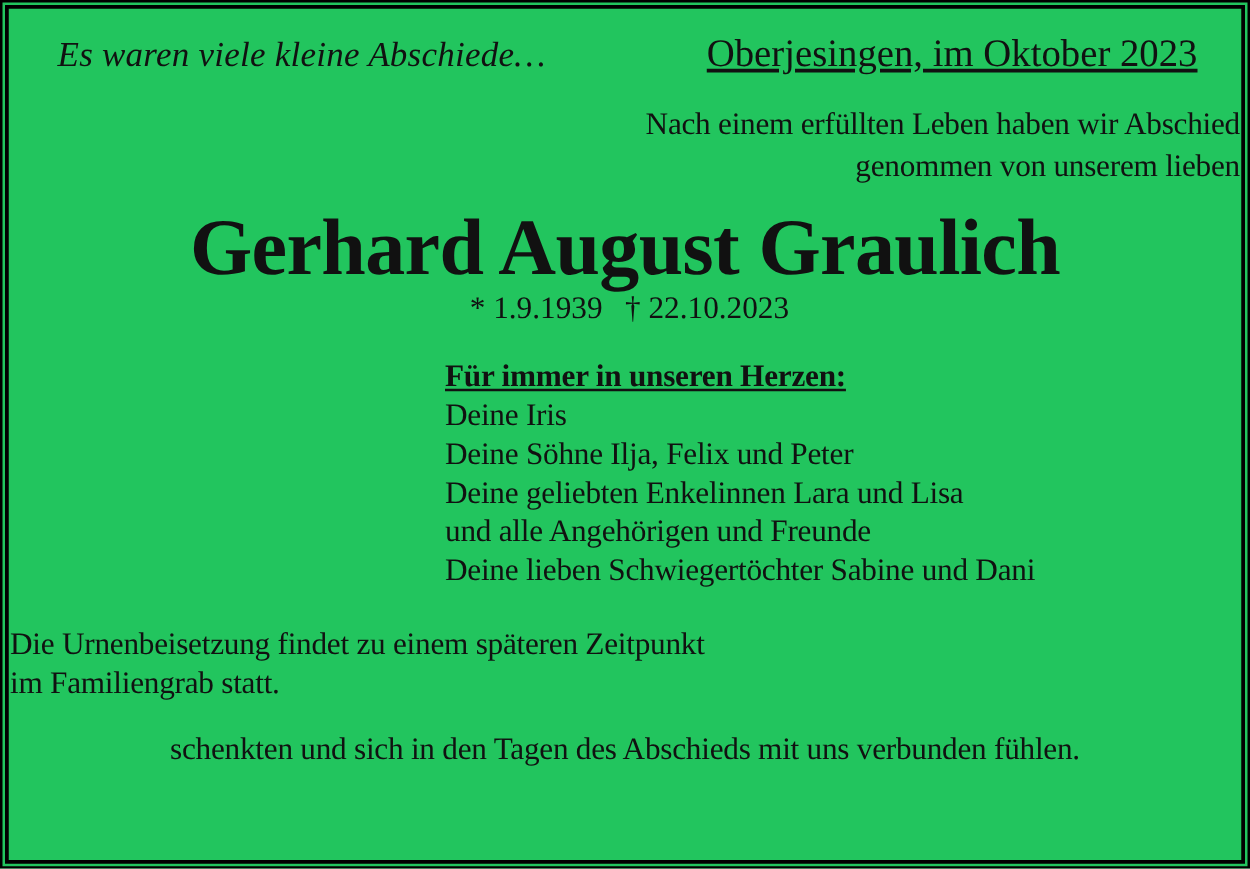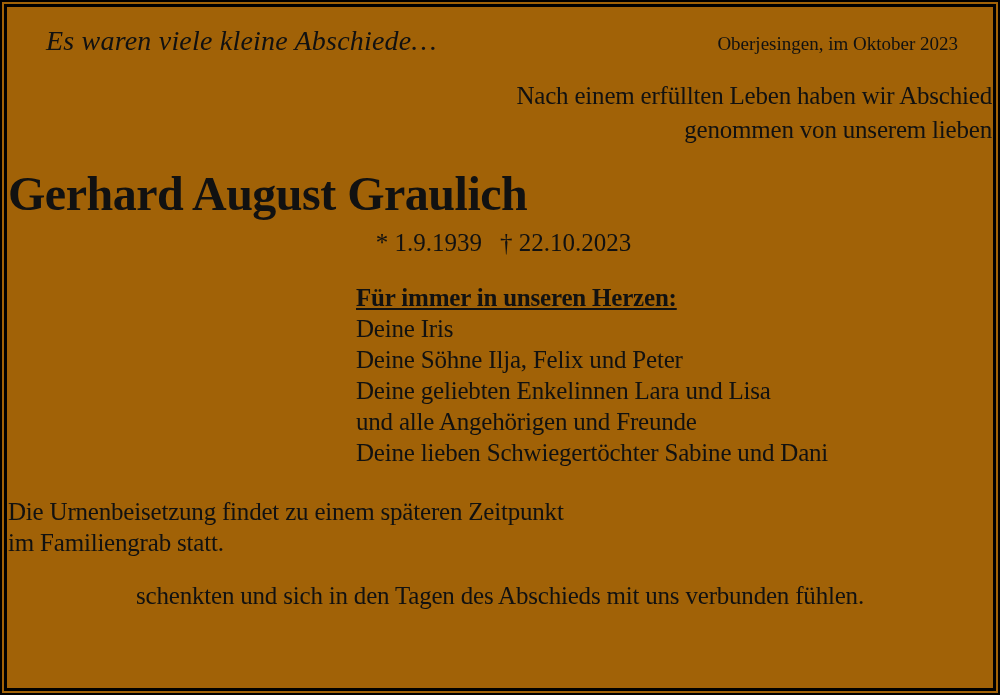--- a/index.html
+++ b/index.html
@@ -4,21 +4,21 @@
 <style>
   html, body {
     margin: 0;
     padding: 0;
     background: #ffffff;
   }
   .page {
     position: relative;
     width: 1000px;
     height: 695px;
-    background: #a16207;
+    background: #22c55e;
     color: #111111;
     font-family: "Liberation Serif", serif;
     overflow: hidden;
   }
   
   .frame-outer {
     position: absolute;
     inset: 0;
     border: 2px solid #000000;
     pointer-events: none;
@@ -38,32 +38,34 @@
     justify-content: space-between;
     align-items: baseline;
     margin: 17px 34px 0 38px;
   }
   .motto {
     font-style: italic;
     font-size: 28px;
     letter-spacing: 0.2px;
   }
   .place-date {
-    font-size: 19px;
+    font-size: 31px;
+    text-decoration: underline;
   }
   .intro {
     margin-top: 22px;
     text-align: right;
     font-size: 25px;
     line-height: 34px;
     letter-spacing: -0.2px;
   }
   .name {
     margin: 22px 0 0 0;
-    font-size: 48px;
+    text-align: center;
+    font-size: 64px;
     line-height: 50px;
     font-weight: bold;
     letter-spacing: -0.5px;
   }
   .dates {
     margin-top: 9px;
     text-align: center;
     font-size: 25px;
     line-height: 30px;
     padding-left: 7px;

